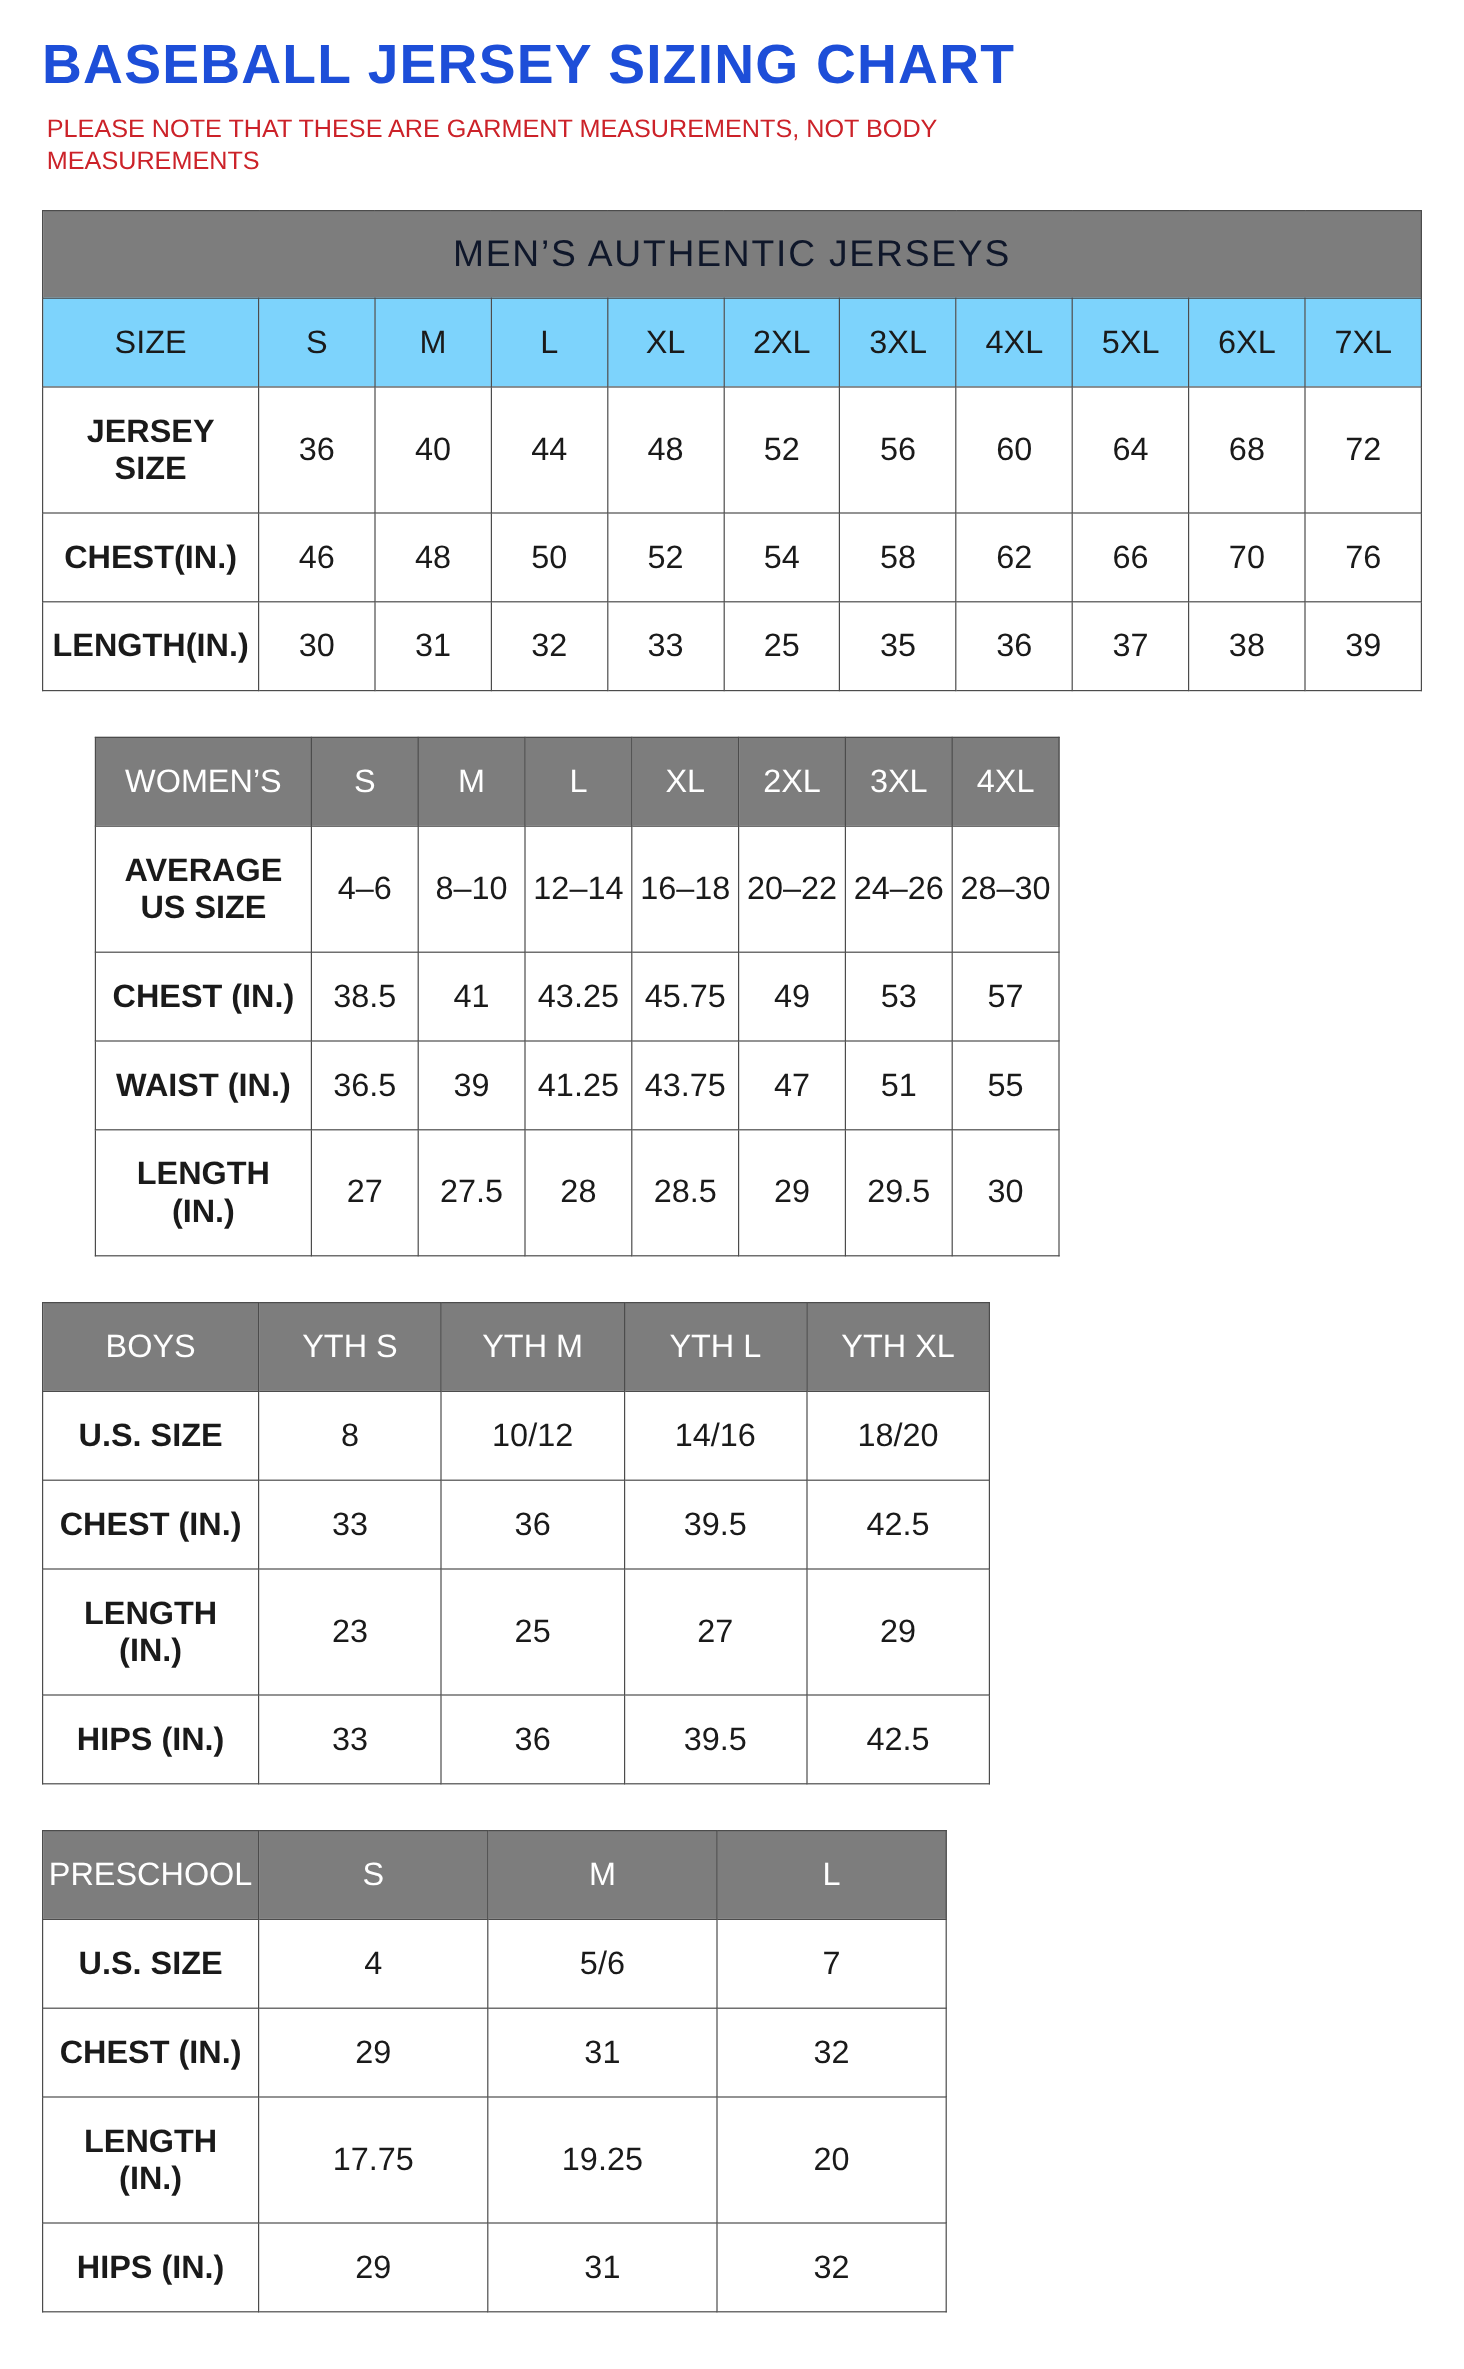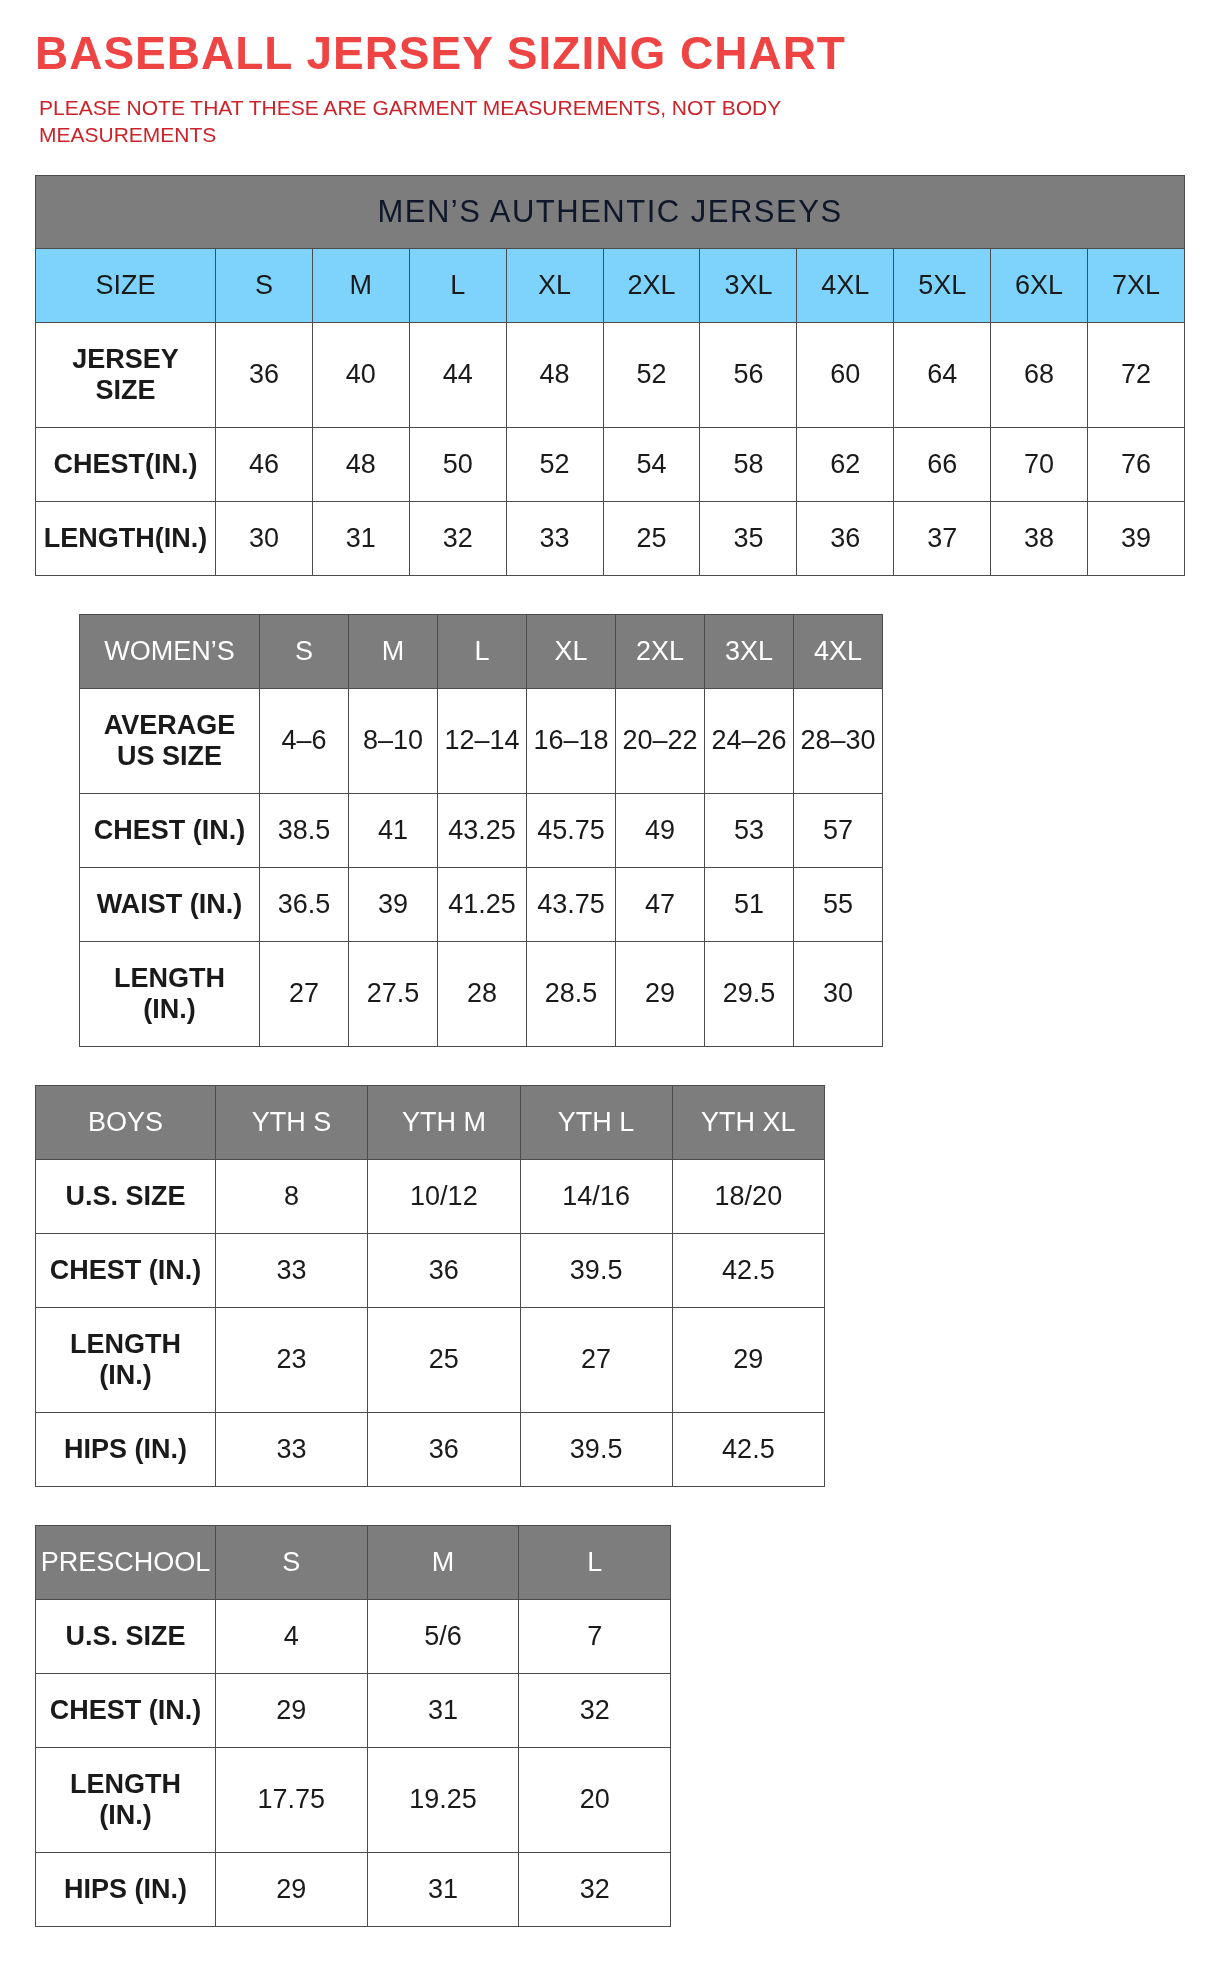--- a/index.html
+++ b/index.html
@@ -14,39 +14,39 @@
     width:1220px;
     font-family:"Liberation Sans", sans-serif;
     color:var(--text-col);
   }
   .page{padding:26px 35px 24px 35px;}
   .page-title{
     margin:0 0 14px 0;
     font-size:46px;
     font-weight:900;
     letter-spacing:1px;
-    color:#ef4444;
+    color:#1d4ed8;
     transform-origin:left center;
   }
   .note{
     margin:0 0 26px 4px;
     max-width:880px;
     font-size:21px;
     line-height:1.3;
     color:var(--accent-red);
   }
   table{
     border-collapse:collapse;
     table-layout:fixed;
     margin:0 0 38px 0;
   }
   .t-mens{width:1150px;}
   .t-womens{width:804px;margin-left:44px;}
   .t-boys{width:790px;}
-  .t-preschool{width:636px;}
+  .t-preschool{width:754px;}
   th,td{
     border:1px solid var(--border-col);
     text-align:center;
     vertical-align:middle;
     font-size:27px;
     font-weight:400;
     padding:21px 4px;
     color:var(--text-col);
   }
   th.band{

